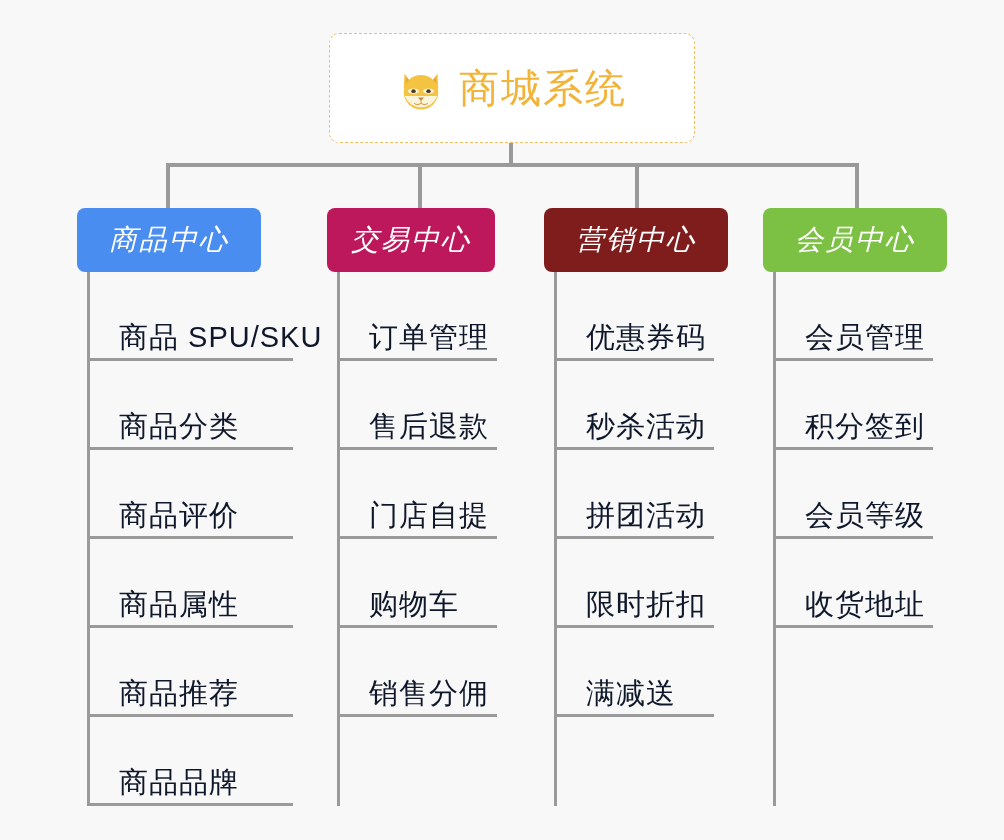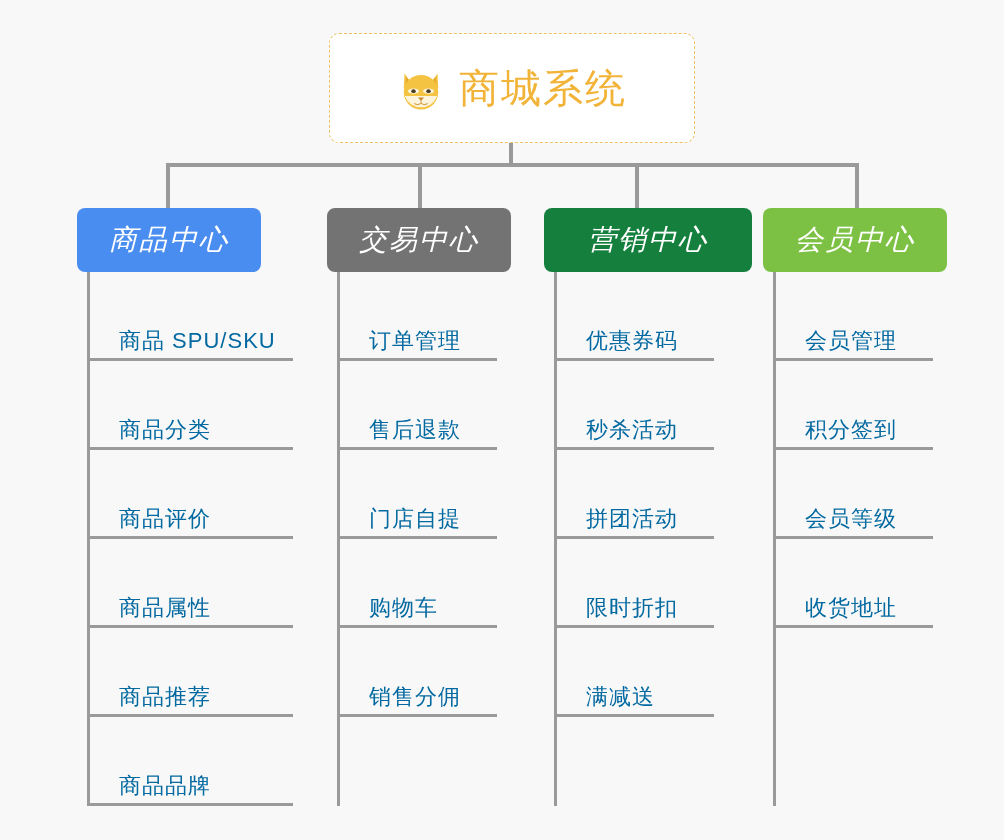--- a/index.html
+++ b/index.html
@@ -107,22 +107,22 @@
   }
   .leaf-item {
     position: relative;
     height: 89px;
     box-sizing: border-box;
     display: flex;
     align-items: flex-end;
     padding-left: 42px;
   }
   .leaf-label {
-    font-size: 22px;
-    color: #0369a1;
+    font-size: 29px;
+    color: #0f172a;
     line-height: 1;
     padding-bottom: 9px;
     white-space: nowrap;
     letter-spacing: 1px;
   }
   .leaf-rule {
     position: absolute;
     left: 10px;
     bottom: 0;
     height: 3px;
@@ -191,21 +191,21 @@
             <span class="leaf-label">商品推荐</span>
             <div class="leaf-rule" style="background: rgb(154, 154, 154); width: 206px;"></div>
           </div>
           <div class="leaf-item">
             <span class="leaf-label">商品品牌</span>
             <div class="leaf-rule" style="background: rgb(154, 154, 154); width: 206px;"></div>
           </div>
         </div>
       </div>
       <div class="column" style="left: 310px; width: 184px;">
-        <div class="col-header" style="background: #737373; width: 184px;">交易中心</div>
+        <div class="col-header" style="background: #be185d; width: 168px;">交易中心</div>
         <div class="leaf-list">
           <div class="leaf-spine" style="background: rgb(154, 154, 154); height: 534px;"></div>
           <div class="leaf-item">
             <span class="leaf-label">订单管理</span>
             <div class="leaf-rule" style="background: rgb(154, 154, 154); width: 160px;"></div>
           </div>
           <div class="leaf-item">
             <span class="leaf-label">售后退款</span>
             <div class="leaf-rule" style="background: rgb(154, 154, 154); width: 160px;"></div>
           </div>
@@ -217,21 +217,21 @@
             <span class="leaf-label">购物车</span>
             <div class="leaf-rule" style="background: rgb(154, 154, 154); width: 160px;"></div>
           </div>
           <div class="leaf-item">
             <span class="leaf-label">销售分佣</span>
             <div class="leaf-rule" style="background: rgb(154, 154, 154); width: 160px;"></div>
           </div>
         </div>
       </div>
       <div class="column" style="left: 527px; width: 184px;">
-        <div class="col-header" style="background: #15803d; width: 208px;">营销中心</div>
+        <div class="col-header" style="background: #7f1d1d; width: 184px;">营销中心</div>
         <div class="leaf-list">
           <div class="leaf-spine" style="background: rgb(154, 154, 154); height: 534px;"></div>
           <div class="leaf-item">
             <span class="leaf-label">优惠券码</span>
             <div class="leaf-rule" style="background: rgb(154, 154, 154); width: 160px;"></div>
           </div>
           <div class="leaf-item">
             <span class="leaf-label">秒杀活动</span>
             <div class="leaf-rule" style="background: rgb(154, 154, 154); width: 160px;"></div>
           </div>

